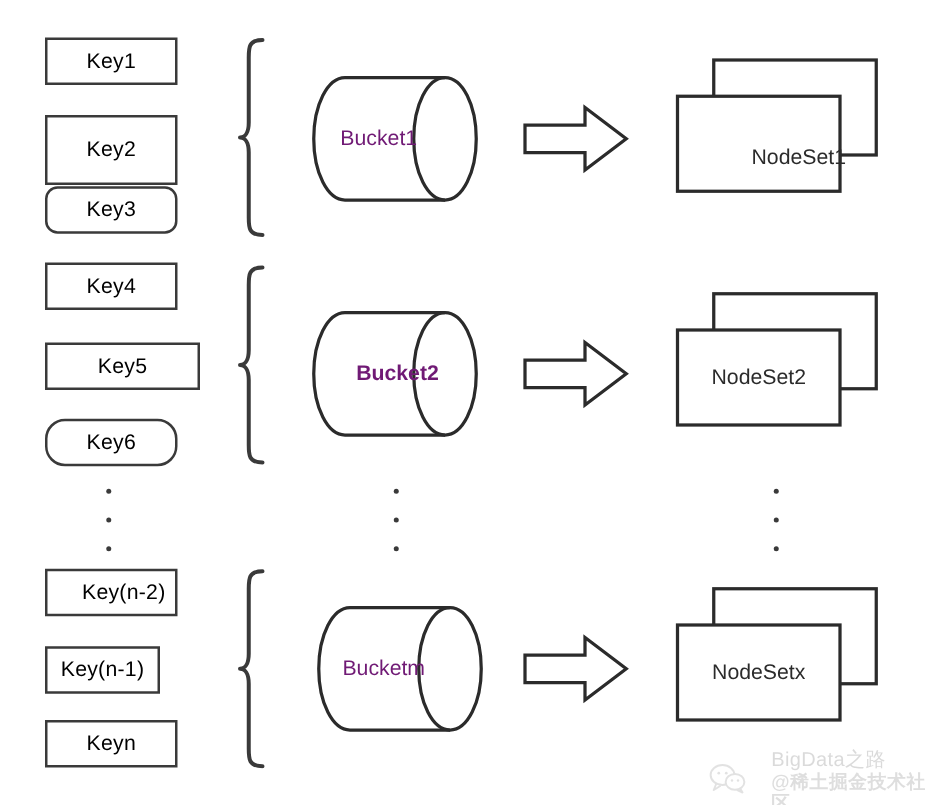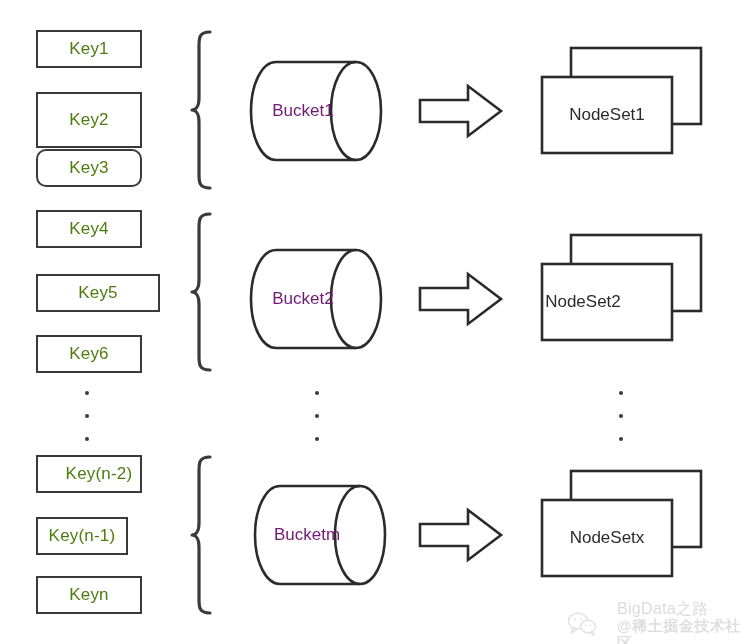--- a/index.html
+++ b/index.html
@@ -19,21 +19,21 @@
   }
   .key-box {
     position: absolute;
     box-sizing: border-box;
     border: 2.5px solid #3a3a3a;
     background: #ffffff;
     display: flex;
     align-items: center;
     justify-content: center;
     font-size: 17px;
-    color: #4d7c0f;
+    color: #000000;
     letter-spacing: 0.2px;
   }
   .brace-wrap {
     position: absolute;
   }
   .cyl-wrap {
     position: absolute;
   }
   .cyl-label {
     position: absolute;
@@ -125,55 +125,55 @@
         <path d="M 2 17 L 50 17 L 50 3 L 83 28 L 50 53 L 50 39 L 2 39 Z" fill="#ffffff" stroke="#2b2b2b" stroke-width="2.6" stroke-linejoin="miter"></path>
       </svg>
     </div>
 
     <div class="nodeset-wrap" style="left:540px;top:45px;width:168px;height:112px;">
       <svg width="168" height="112" viewBox="0 0 168 112">
         <rect x="31" y="3" width="130" height="76" fill="#ffffff" stroke="#2b2b2b" stroke-width="2.6"></rect>
         <rect x="2" y="32" width="130" height="76" fill="#ffffff" stroke="#2b2b2b" stroke-width="2.6"></rect>
       </svg>
     </div>
-    <div class="nodeset-label" style="left:542px;top:105px;width:130px;">NodeSet1</div>
+    <div class="nodeset-label" style="left:542px;top:116px;width:130px;padding-left:32px;">NodeSet1</div>
   </div>
 
   <div>
     <div class="key-box" style="left:36px;top:210px;width:106px;height:38px;">Key4</div>
     <div class="key-box" style="left:36px;top:274px;width:124px;height:38px;">Key5</div>
-    <div class="key-box" style="left:36px;top:335px;width:106px;height:38px;">Key6</div>
+    <div class="key-box" style="left:36px;top:335px;width:106px;height:38px;border-radius:16px;">Key6</div>
 
     <div class="brace-wrap" style="left:190px;top:212px;width:28px;height:160px;">
       <svg width="28" height="160" viewBox="0 0 28 160">
         <path d="M 20 2 C 9 2 9 8 9 16 L 9 68 C 9 76 6 80 2 80 C 6 80 9 84 9 92 L 9 144 C 9 152 9 158 20 158" fill="none" stroke="#3a3a3a" stroke-width="3.2" stroke-linecap="round" stroke-linejoin="round"></path>
       </svg>
     </div>
 
     <div class="cyl-wrap" style="left:248px;top:248px;width:140px;height:102px;">
       <svg width="140" height="102" viewBox="0 0 140 102">
         <path d="M 28 2 L 108 2 C 122 2 133 24 133 51 C 133 78 122 100 108 100 L 28 100 C 14 100 3 78 3 51 C 3 24 14 2 28 2 Z" fill="#ffffff" stroke="#2b2b2b" stroke-width="2.6"></path>
         <path d="M 108 2 C 94 2 83 24 83 51 C 83 78 94 100 108 100" fill="none" stroke="#2b2b2b" stroke-width="2.6"></path>
       </svg>
     </div>
-    <div class="cyl-label" style="left:248px;top:289px;width:110px;">Bucket2</div>
+    <div class="cyl-label" style="left:263px;top:289px;width:110px;font-weight:bold;">Bucket2</div>
 
     <div class="arrow-wrap" style="left:418px;top:271px;width:86px;height:56px;">
       <svg width="86" height="56" viewBox="0 0 86 56">
         <path d="M 2 17 L 50 17 L 50 3 L 83 28 L 50 53 L 50 39 L 2 39 Z" fill="#ffffff" stroke="#2b2b2b" stroke-width="2.6" stroke-linejoin="miter"></path>
       </svg>
     </div>
 
     <div class="nodeset-wrap" style="left:540px;top:232px;width:168px;height:112px;">
       <svg width="168" height="112" viewBox="0 0 168 112">
         <rect x="31" y="3" width="130" height="76" fill="#ffffff" stroke="#2b2b2b" stroke-width="2.6"></rect>
         <rect x="2" y="32" width="130" height="76" fill="#ffffff" stroke="#2b2b2b" stroke-width="2.6"></rect>
       </svg>
     </div>
-    <div class="nodeset-label" style="left:518px;top:292px;width:130px;">NodeSet2</div>
+    <div class="nodeset-label" style="left:542px;top:292px;width:130px;">NodeSet2</div>
   </div>
 
   <div class="dots" style="left:84px;top:391px;width:6px;height:50px;">
     <span class="dot"></span>
     <span class="dot"></span>
     <span class="dot"></span>
   </div>
   <div class="dots" style="left:314px;top:391px;width:6px;height:50px;">
     <span class="dot"></span>
     <span class="dot"></span>

